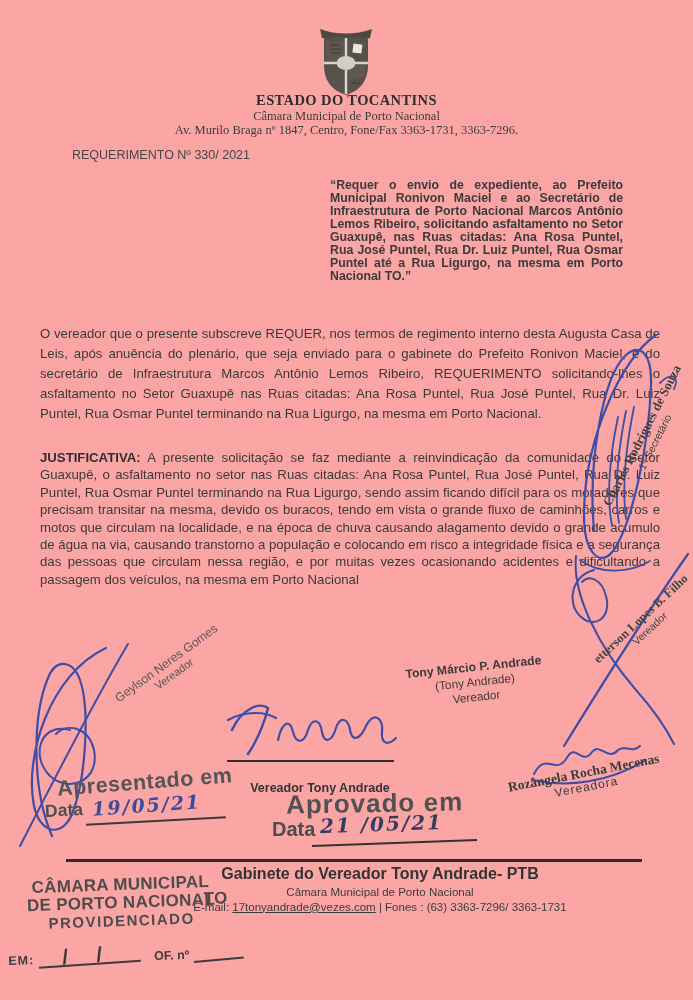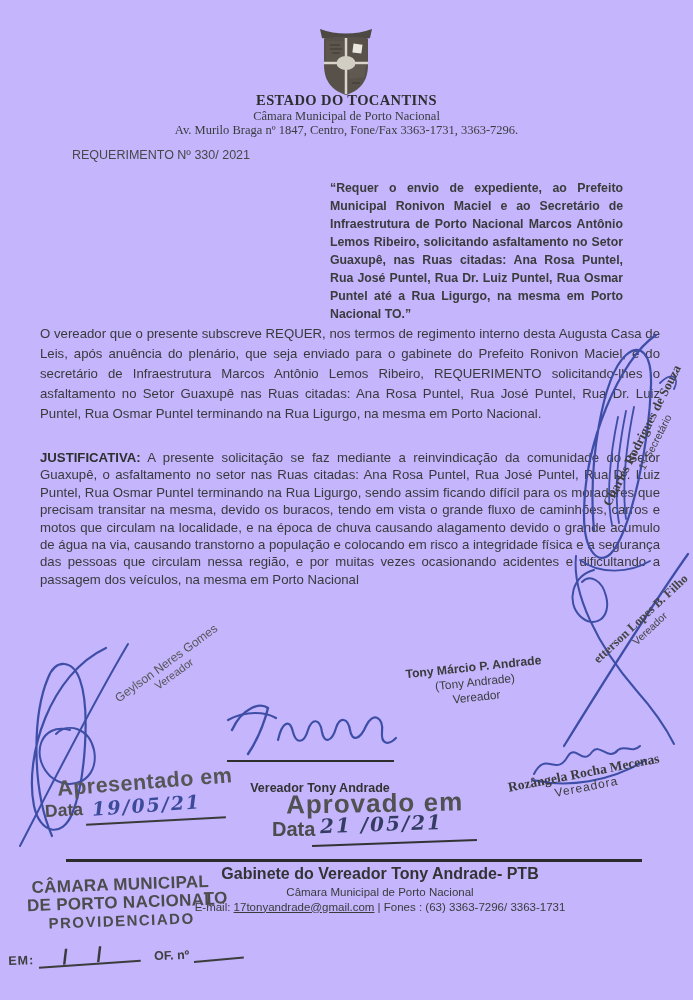--- a/index.html
+++ b/index.html
@@ -1,30 +1,30 @@
 <!DOCTYPE html>
 <html lang="pt"><head>
 <meta charset="utf-8">
 <style>
   html,body{margin:0;padding:0;background:#ffffff;}
-  .page{position:relative;width:693px;height:1000px;background:#c4b5fd;
+  .page{position:relative;width:693px;height:1000px;background:#fca5a5;
         font-family:"Liberation Sans",sans-serif;color:#3a3a3a;overflow:hidden;}
   .abs{position:absolute;}
   .just{text-align:justify;text-justify:inter-word;}
   .center{text-align:center;}
   .bold{font-weight:bold;}
 
   
   .hdr-state{top:92px;left:0;right:0;font-family:"Liberation Serif",serif;font-weight:bold;
              font-size:14.5px;color:#2e2e2e;letter-spacing:.4px;}
   .hdr-org{top:109px;left:0;right:0;font-family:"Liberation Serif",serif;font-size:12.5px;color:#3b3b3b;}
   .hdr-addr{top:123px;left:0;right:0;font-family:"Liberation Serif",serif;font-size:12.5px;color:#3b3b3b;}
   .req-num{top:148px;left:72px;font-size:12.5px;color:#474747;}
 
-  .quote{top:179px;left:330px;width:293px;font-size:12.3px;line-height:18px;
+  .quote{top:179px;left:330px;width:293px;font-size:12.3px;line-height:13px;
          font-weight:bold;color:#3b3b3b;}
   .para1{top:324px;left:40px;width:620px;font-size:13.2px;line-height:20px;}
   .para2{top:449px;left:40px;width:620px;font-size:13.2px;line-height:17.4px;}
   .session{top:632px;left:330px;width:240px;font-size:13px;font-weight:bold;color:#333;}
 
   
   .ink path{stroke:#3e4ea6;fill:none;stroke-linecap:round;stroke-linejoin:round;}
 
   
   .rot-name{display:flex;flex-direction:column;align-items:center;line-height:1.15;}
@@ -172,21 +172,21 @@
 
   <div class="abs st-aprov">Aprovado em</div>
   <div class="abs st-aprov-data">Data</div>
   <div class="abs hand-date aprov-date">21 /05/21</div>
   <div class="abs aprov-uline"></div>
 
   <div class="abs footer-rule"></div>
   <div class="abs footer center">
     <div class="f1">Gabinete do Vereador Tony Andrade- PTB</div>
     <div class="f2">Câmara Municipal de Porto Nacional</div>
-    <div class="f4"><span>E-mail: </span><a href="#">17tonyandrade@gmail.com</a><span> | Fones : (63) 3363-7296/ 3363-1731</span></div>
+    <div class="f4"><span>E-mail: </span><a href="#">17tonyandrade@vezes.com</a><span> | Fones : (63) 3363-7296/ 3363-1731</span></div>
   </div>
 
   <div class="abs st-prov">
     <div class="p1">CÂMARA MUNICIPAL</div>
     <div class="p2">DE PORTO NACIONAL</div>
     <div class="p3">PROVIDENCIADO</div>
     <div class="pto">TO</div>
   </div>
   <div class="abs em-row">
     <span class="em-label">EM:</span>

